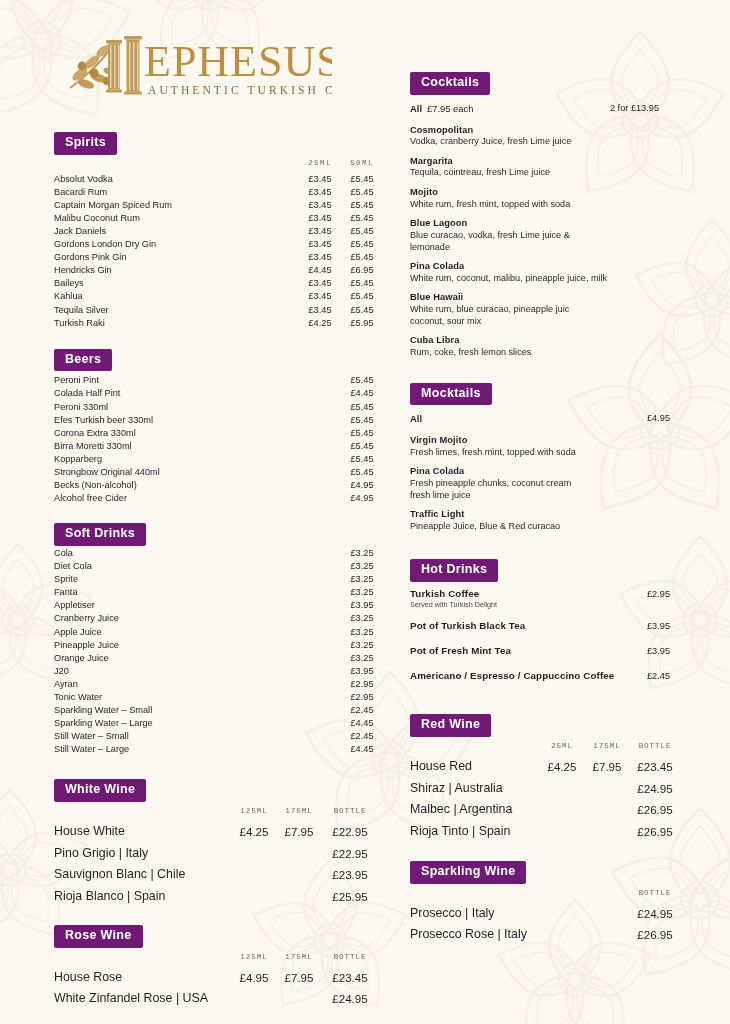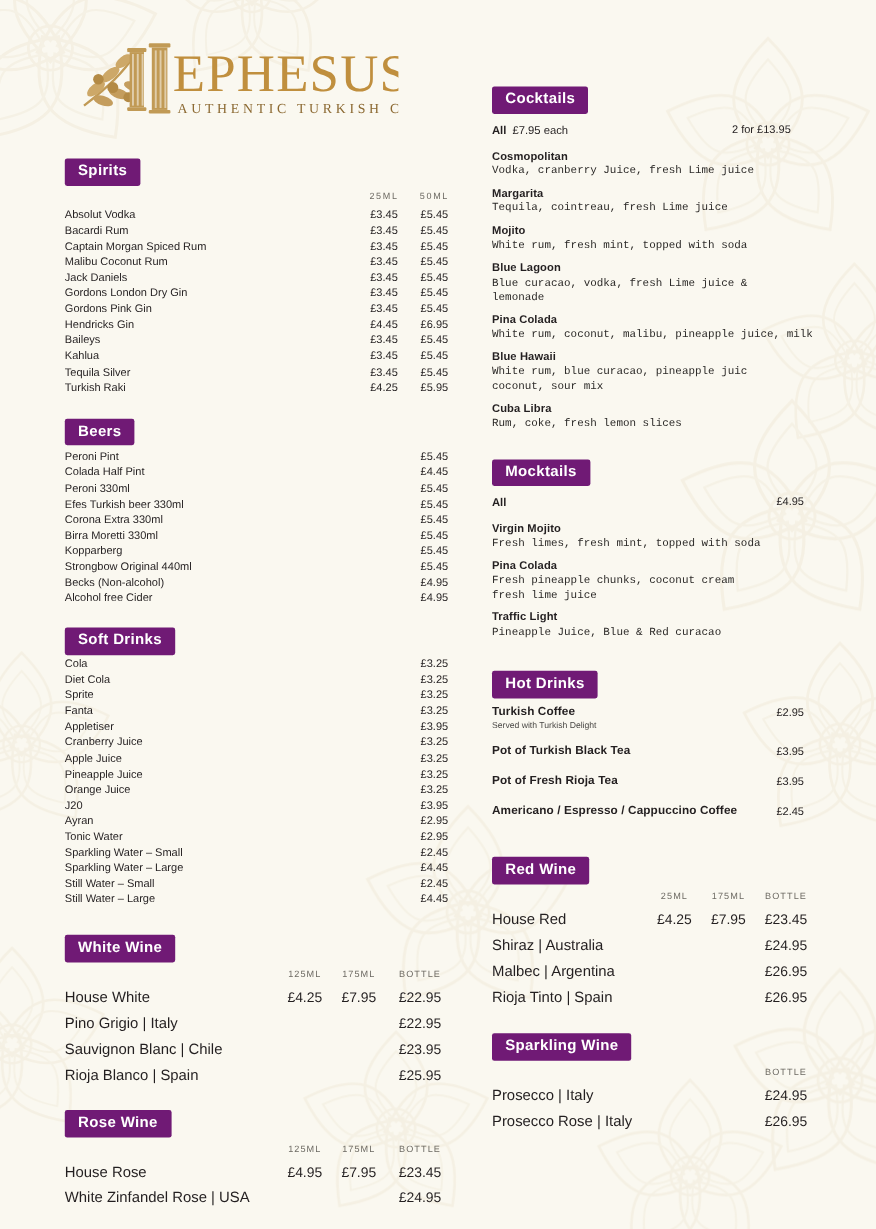--- a/index.html
+++ b/index.html
@@ -79,20 +79,21 @@
     font-size: 7.5px;
     letter-spacing: 1.4px;
     color: #6d6a63;
     margin-top: 4px;
   }
   .colheads span {
     position: absolute;
     text-align: center;
     transform: translateX(-50%);
     white-space: nowrap;
+    font-family: Liberation Mono, monospace;
   }
 
   
   .rows { margin-top: 2px; }
   .row {
     position: relative;
     height: 13.1px;
     font-size: 9.2px;
     color: #231f20;
     white-space: nowrap;
@@ -169,21 +170,20 @@
     font-weight: bold;
     font-size: 9.3px;
     letter-spacing: 0.1px;
     line-height: 1.25;
   }
   .drink .ddesc {
     font-size: 9.1px;
     color: #2c2a28;
     line-height: 1.28;
     white-space: pre-line;
-    font-family: Liberation Mono, monospace;
   }
 
   
   .hot-row {
     position: relative;
     margin-top: 11px;
     min-height: 14px;
   }
   .hot-row:first-child { margin-top: 6px; }
   .hot-row .hname {
@@ -590,21 +590,21 @@
           <div class="hot-row">
             <div class="hname">Turkish Coffee</div>
             <div class="hsub">Served with Turkish Delight</div>
             <div class="hpr">£2.95</div>
           </div>
           <div class="hot-row">
             <div class="hname">Pot of Turkish Black Tea</div>
             <div class="hpr">£3.95</div>
           </div>
           <div class="hot-row">
-            <div class="hname">Pot of Fresh Rioja Tea</div>
+            <div class="hname">Pot of Fresh Mint Tea</div>
             <div class="hpr">£3.95</div>
           </div>
           <div class="hot-row">
             <div class="hname">Americano / Espresso / Cappuccino Coffee</div>
             <div class="hpr">£2.45</div>
           </div>
         </div>
     </div>
 
     <div class="section wine" style="margin-top:30px">

